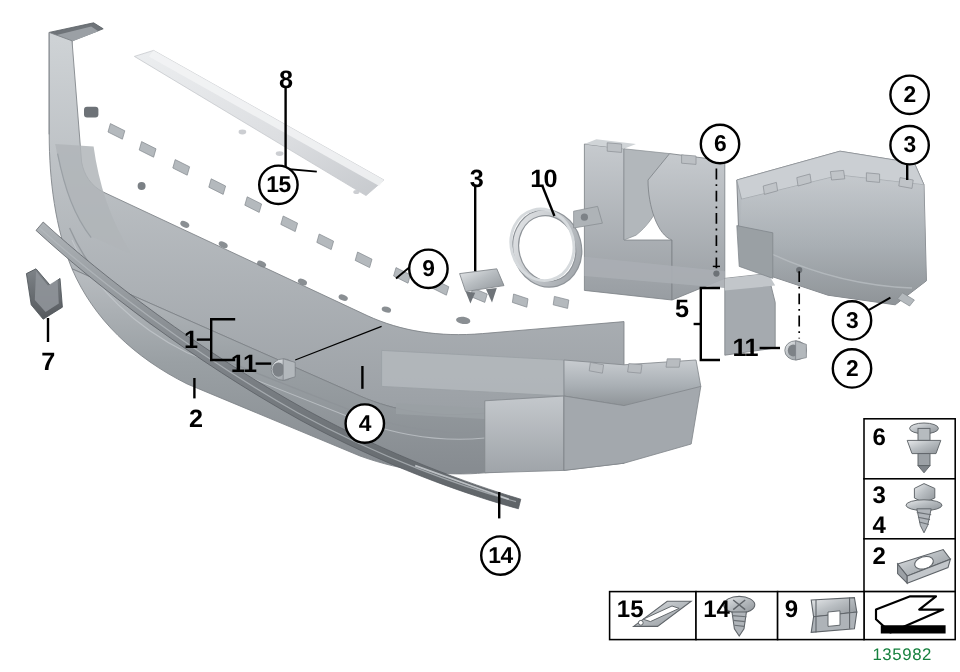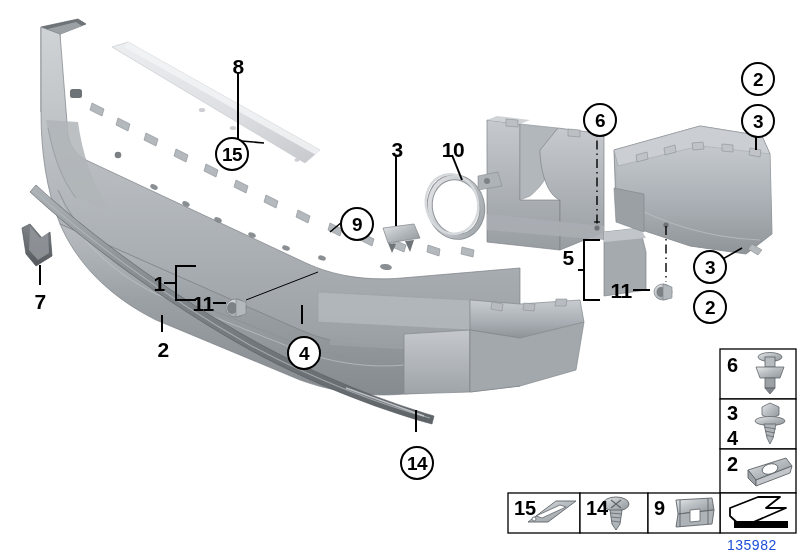--- a/index.html
+++ b/index.html
@@ -6,21 +6,21 @@
   body{width:800px;height:560px;overflow:hidden;font-family:"Liberation Sans",sans-serif;}
   #stage{position:relative;width:800px;height:560px;background:#ffffff;}
   svg#diagram{position:absolute;left:0;top:0;width:800px;height:560px;}
   .lbl{position:absolute;font-family:"Liberation Sans",sans-serif;font-weight:bold;color:#000;
        font-size:21px;line-height:1;letter-spacing:-0.5px;}
   .lbl.circ{width:30px;height:30px;border:2.2px solid #000;border-radius:50%;
             display:flex;align-items:center;justify-content:center;background:#fff;font-size:19px;}
   .lbl.plain{display:flex;align-items:center;justify-content:center;}
   .legend-num{position:absolute;font-weight:bold;font-size:20px;color:#000;
               font-family:"Liberation Sans",sans-serif;}
-  .diagid{position:absolute;font-family:"Liberation Sans",sans-serif;font-size:14px;color:#1d4ed8;
+  .diagid{position:absolute;font-family:"Liberation Sans",sans-serif;font-size:14px;color:#15803d;
           letter-spacing:0.5px;}
 </style>
 </head>
 <body>
 
 <div id="stage">
 
   <svg id="diagram" viewBox="0 0 800 560">
     <defs>
       <linearGradient id="gBody" x1="0" y1="0" x2="0" y2="1">

